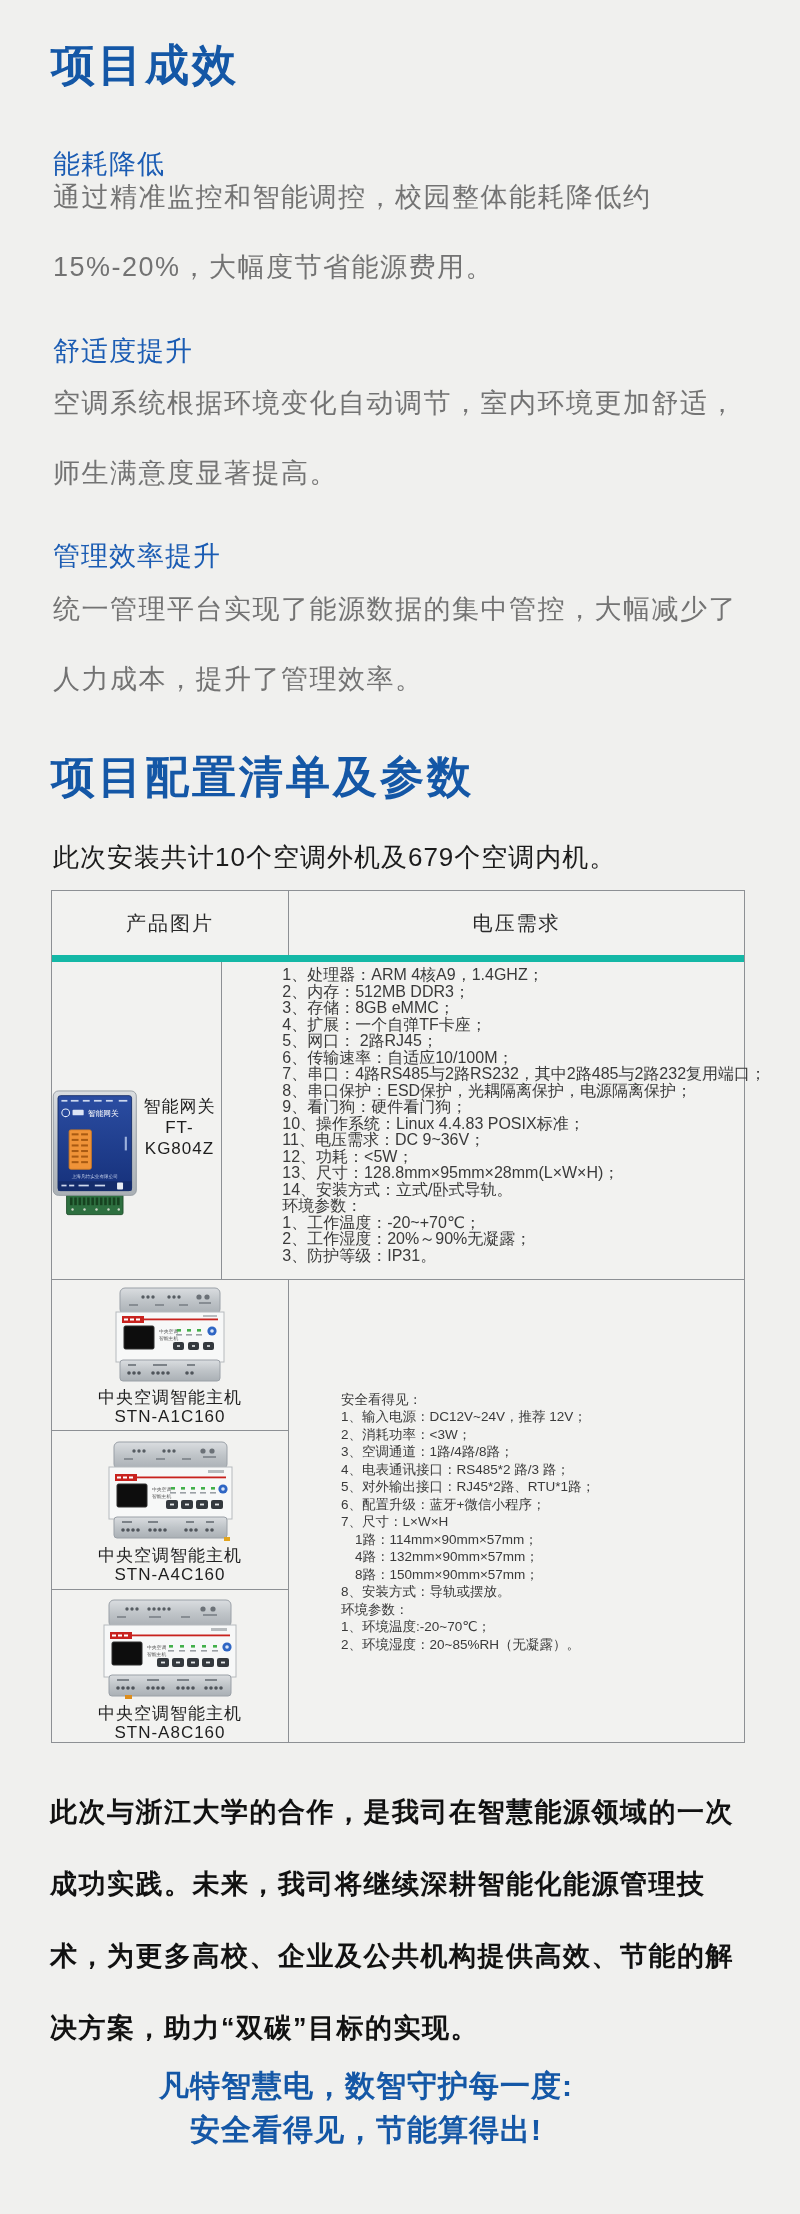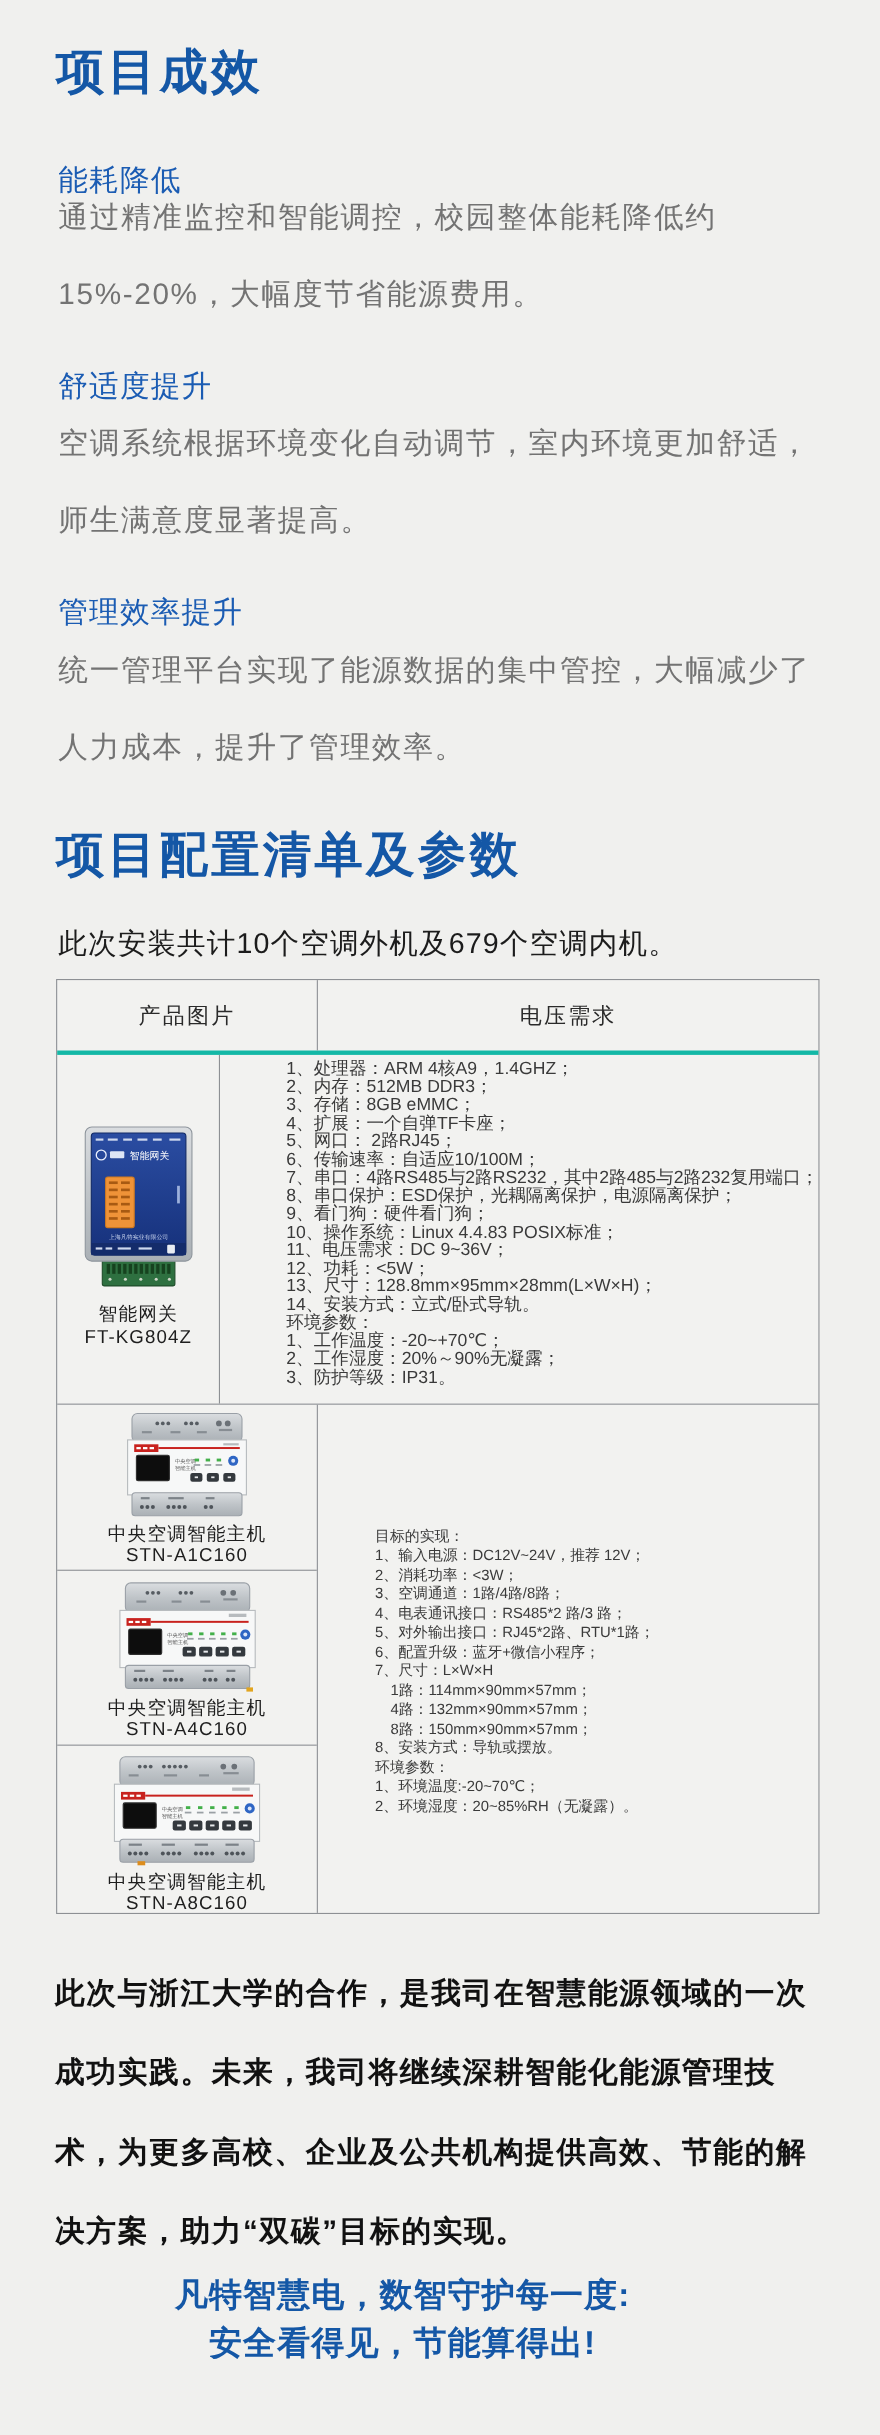--- a/index.html
+++ b/index.html
@@ -27,31 +27,31 @@
   .p1{top:162px;} .p2{top:368px;} .p3{top:574px;}
   .intro{
     position:absolute;left:53px;top:840px;width:706px;margin:0;
     font-size:26px;letter-spacing:1px;color:#1c1c1c;
   }
   
   .ptable{
     position:absolute;left:51px;top:890px;width:694px;
     border:1px solid #8d9094;box-sizing:border-box;background:#f2f2f0;
   }
-  .thead{display:flex;height:64px;border-bottom:4px solid #14b8a6;}
+  .thead{display:flex;height:64px;border-bottom:7px solid #14b8a6;}
   .th{
     display:flex;align-items:center;justify-content:center;
     font-size:20px;letter-spacing:2px;color:#2a2a2a;
   }
   .c1{width:237px;border-right:1px solid #8d9094;box-sizing:border-box;}
   .c2{flex:1;}
   .trow{display:flex;}
   .row1{height:317px;border-bottom:1px solid #8d9094;}
   .row2{height:462px;gap:28px;}
-  .imgcell{display:flex;flex-direction:column;align-items:center;}
+  .imgcell{display:flex;flex-direction:row;align-items:center;}
   .gateway{margin-top:64px;}
   .caption{
     margin-top:13px;text-align:center;
     font-size:17px;line-height:21px;color:#1e1e1e;letter-spacing:1px;
   }
   .caption-stn{font-size:17px;line-height:19px;margin-top:5px;}
   .params{
     display:flex;flex-direction:column;box-sizing:border-box;
     padding-left:24px;color:#3a3a3a;
   }
@@ -470,21 +470,21 @@
             <rect x="22" y="96" width="7" height="4" fill="#dd8d1c"></rect>
           </svg>
           <div class="caption caption-stn">
             <div>中央空调智能主机</div>
             <div>STN-A8C160</div>
           </div>
         </div>
 
       </div>
       <div class="c2 params params2">
-        <div class="pl">目标的实现：</div>
+        <div class="pl">安全看得见：</div>
         <div class="pl">1、输入电源：DC12V~24V，推荐 12V；</div>
         <div class="pl">2、消耗功率：&lt;3W；</div>
         <div class="pl">3、空调通道：1路/4路/8路；</div>
         <div class="pl">4、电表通讯接口：RS485*2 路/3 路；</div>
         <div class="pl">5、对外输出接口：RJ45*2路、RTU*1路；</div>
         <div class="pl">6、配置升级：蓝牙+微信小程序；</div>
         <div class="pl">7、尺寸：L×W×H</div>
         <div class="pl indent">1路：114mm×90mm×57mm；</div>
         <div class="pl indent">4路：132mm×90mm×57mm；</div>
         <div class="pl indent">8路：150mm×90mm×57mm；</div>

